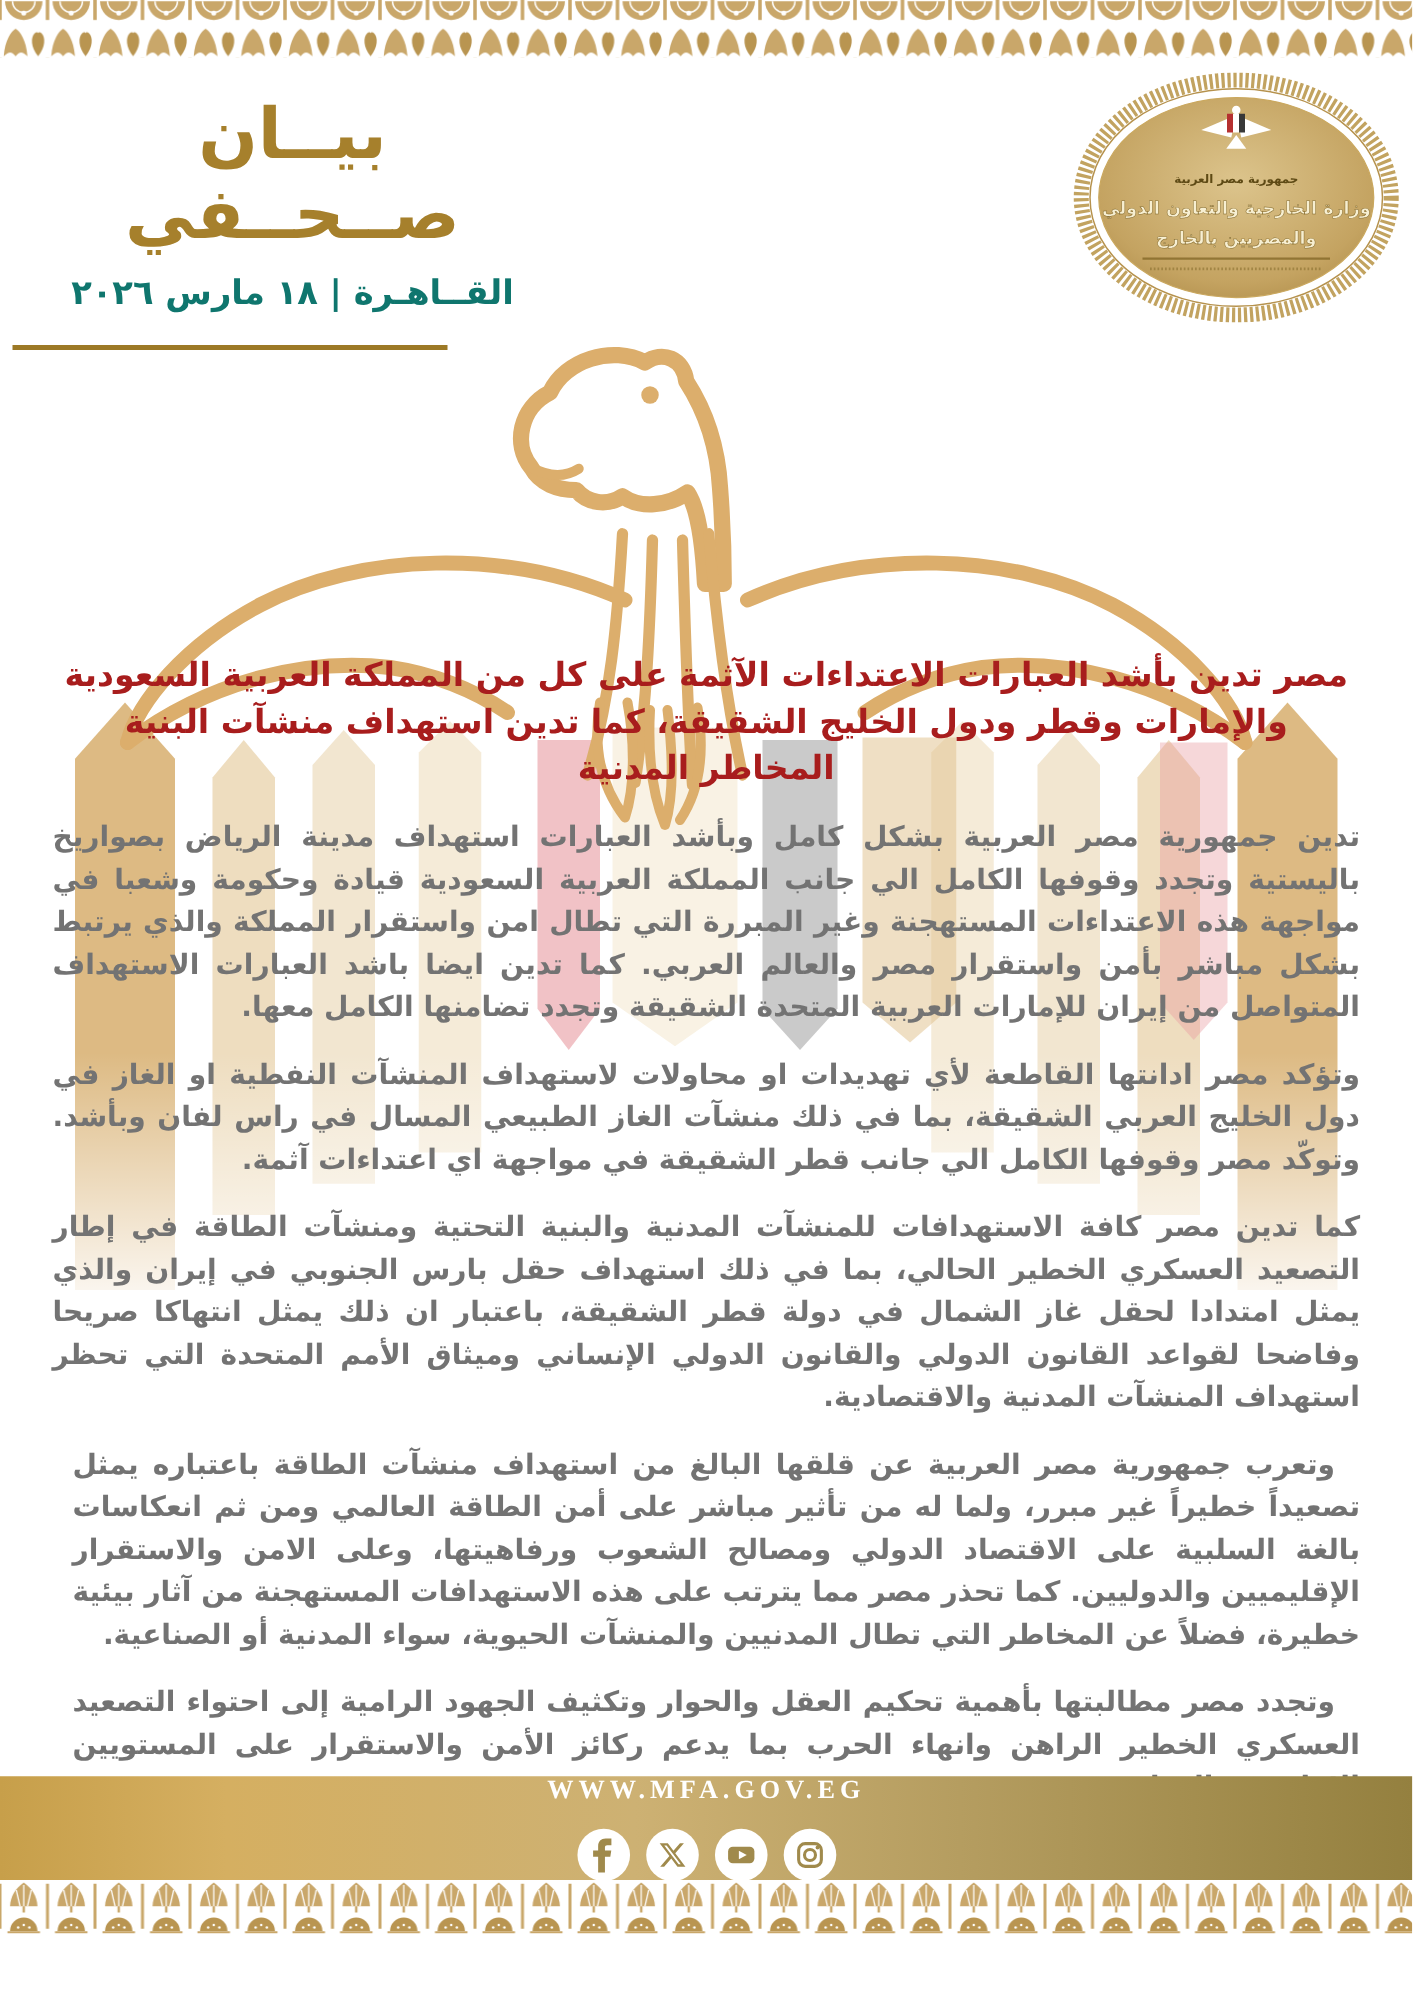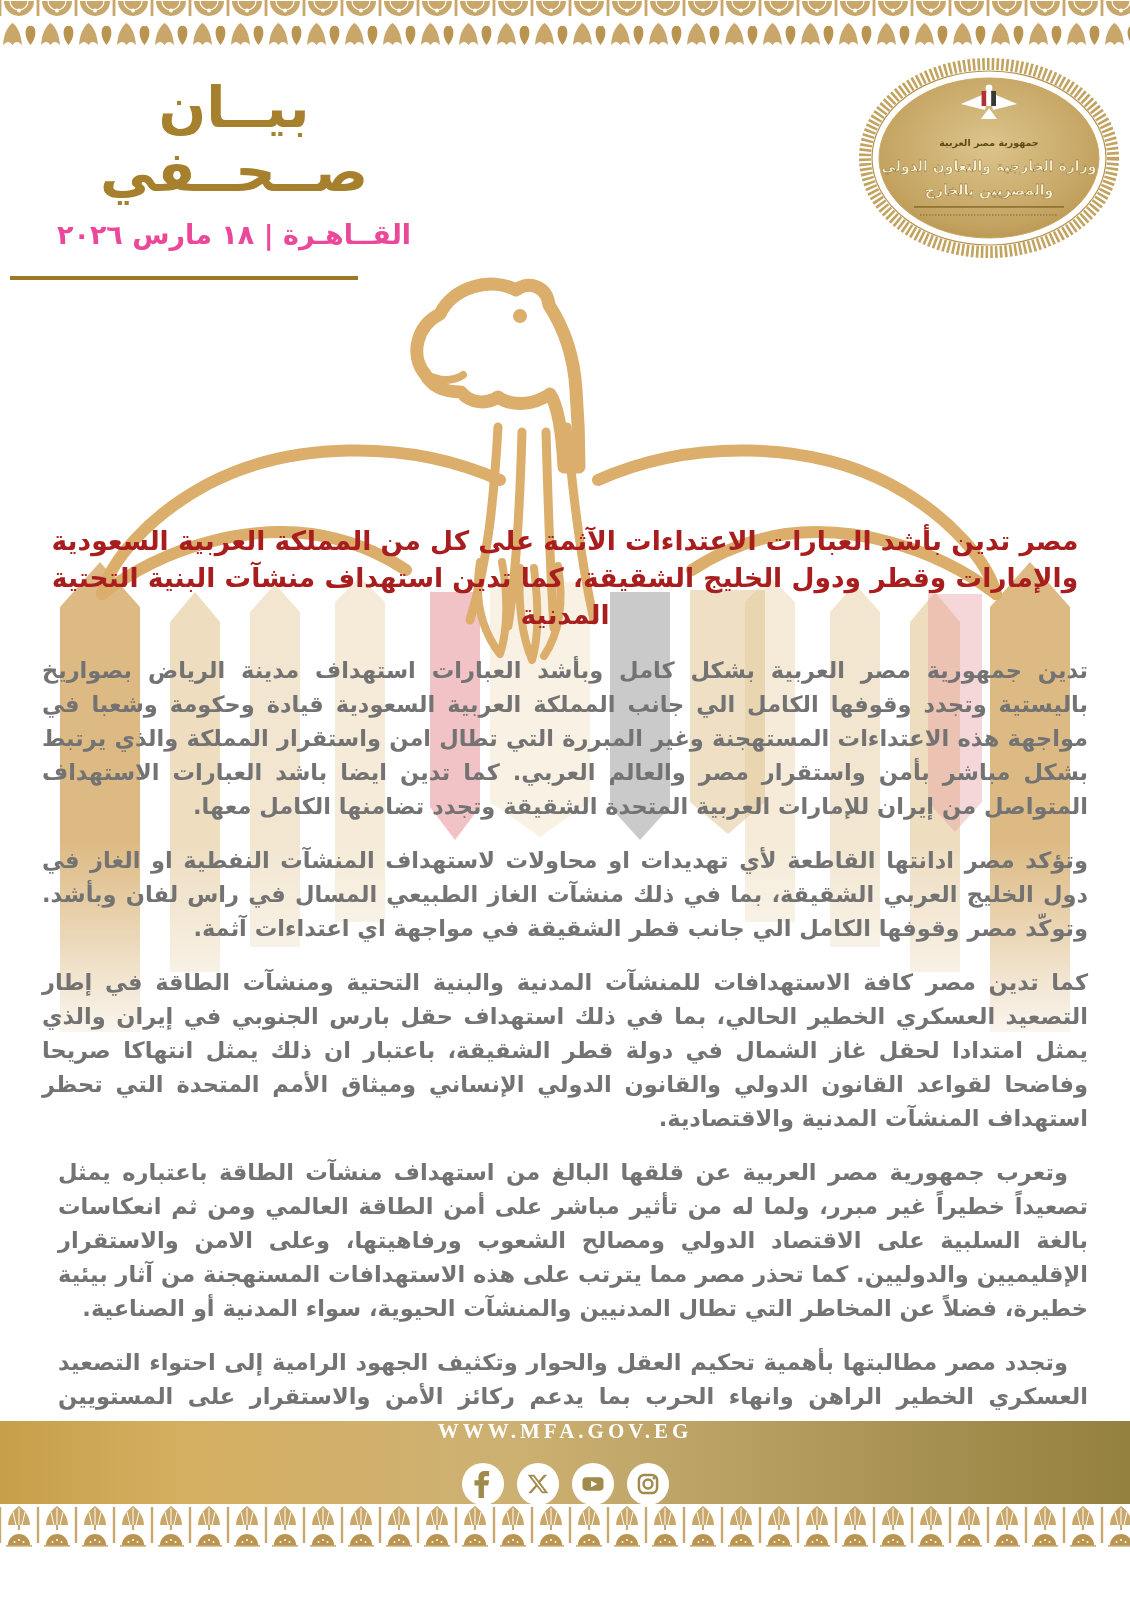--- a/index.html
+++ b/index.html
@@ -11,21 +11,21 @@
   
   .border-top{position:absolute;top:0;left:0;width:1130px;height:46px;}
   .border-bottom{position:absolute;top:1504px;left:0;width:1130px;height:44px;}
   
   .title-block{position:absolute;top:76px;left:16px;width:436px;text-align:center;z-index:3;}
   .press-title{
     font-size:56px;font-weight:bold;color:#a6802c;line-height:1.15;
     direction:rtl;letter-spacing:1px;
   }
   .dateline{
-    margin-top:14px;font-size:27px;font-weight:bold;color:#ec4899;direction:rtl;
+    margin-top:14px;font-size:27px;font-weight:bold;color:#0f766e;direction:rtl;
   }
   .title-rule{margin-top:26px;margin-left:-6px;width:348px;height:4px;background:#9c7926;}
   .seal{position:absolute;top:58px;left:858px;width:262px;height:200px;z-index:3;}
   
   .watermark{position:absolute;top:262px;left:50px;width:1030px;height:800px;z-index:0;}
   
   .main-text{position:absolute;top:522px;left:42px;right:42px;z-index:2;direction:rtl;}
   .headline{
     margin:0 6px;text-align:center;color:#a81d1d;font-weight:bold;
     font-size:26.5px;line-height:37px;
@@ -141,21 +141,21 @@
 
       <path d="M450,218 C356,176 238,180 158,222 C98,254 60,300 52,332" stroke-width="12"></path>
       <path d="M52,332 C118,282 198,264 262,272 C302,278 332,292 356,308" stroke-width="12"></path>
       <path d="M548,218 C642,176 760,180 840,222 C900,254 938,300 946,332" stroke-width="12"></path>
       <path d="M946,332 C880,282 800,264 736,272 C696,278 666,292 642,308" stroke-width="12"></path>
     </g>
     <rect x="0" y="580" width="1030" height="220" fill="url(#fade)"></rect>
   </svg>
 
   <div class="main-text">
-    <h1 class="headline">مصر تدين بأشد العبارات الاعتداءات الآثمة على كل من المملكة العربية السعودية والإمارات وقطر ودول الخليج الشقيقة، كما تدين استهداف منشآت البنية التحتية المدنية</h1>
+    <h1 class="headline">مصر تدين بأشد العبارات الاعتداءات الآثمة على كل من المملكة العربية السعودية والإمارات وقطر ودول الخليج الشقيقة، كما تدين استهداف منشآت البنية المخاطر المدنية</h1>
     <p class="body-par">تدين جمهورية مصر العربية بشكل كامل وبأشد العبارات استهداف مدينة الرياض بصواريخ باليستية وتجدد وقوفها الكامل الي جانب المملكة العربية السعودية قيادة وحكومة وشعبا في مواجهة هذه الاعتداءات المستهجنة وغير المبررة التي تطال امن واستقرار المملكة والذي يرتبط بشكل مباشر بأمن واستقرار مصر والعالم العربي. كما تدين ايضا باشد العبارات الاستهداف المتواصل من إيران للإمارات العربية المتحدة الشقيقة وتجدد تضامنها الكامل معها.</p>
     <p class="body-par">وتؤكد مصر ادانتها القاطعة لأي تهديدات او محاولات لاستهداف المنشآت النفطية او الغاز في دول الخليج العربي الشقيقة، بما في ذلك منشآت الغاز الطبيعي المسال في راس لفان وبأشد. وتوكّد مصر وقوفها الكامل الي جانب قطر الشقيقة في مواجهة اي اعتداءات آثمة.</p>
     <p class="body-par">كما تدين مصر كافة الاستهدافات للمنشآت المدنية والبنية التحتية ومنشآت الطاقة في إطار التصعيد العسكري الخطير الحالي، بما في ذلك استهداف حقل بارس الجنوبي في إيران والذي يمثل امتدادا لحقل غاز الشمال في دولة قطر الشقيقة، باعتبار ان ذلك يمثل انتهاكا صريحا وفاضحا لقواعد القانون الدولي والقانون الدولي الإنساني وميثاق الأمم المتحدة التي تحظر استهداف المنشآت المدنية والاقتصادية.</p>
     <p class="body-par indent">وتعرب جمهورية مصر العربية عن قلقها البالغ من استهداف منشآت الطاقة باعتباره يمثل تصعيداً خطيراً غير مبرر، ولما له من تأثير مباشر على أمن الطاقة العالمي ومن ثم انعكاسات بالغة السلبية على الاقتصاد الدولي ومصالح الشعوب ورفاهيتها، وعلى الامن والاستقرار الإقليميين والدوليين. كما تحذر مصر مما يترتب على هذه الاستهدافات المستهجنة من آثار بيئية خطيرة، فضلاً عن المخاطر التي تطال المدنيين والمنشآت الحيوية، سواء المدنية أو الصناعية.</p>
     <p class="body-par indent">وتجدد مصر مطالبتها بأهمية تحكيم العقل والحوار وتكثيف الجهود الرامية إلى احتواء التصعيد العسكري الخطير الراهن وانهاء الحرب بما يدعم ركائز الأمن والاستقرار على المستويين الإقليمي والدولي.</p>
   </div>
 
   <div class="footer-bar">
     <div class="website">WWW.MFA.GOV.EG</div>
     <div class="social-row">

